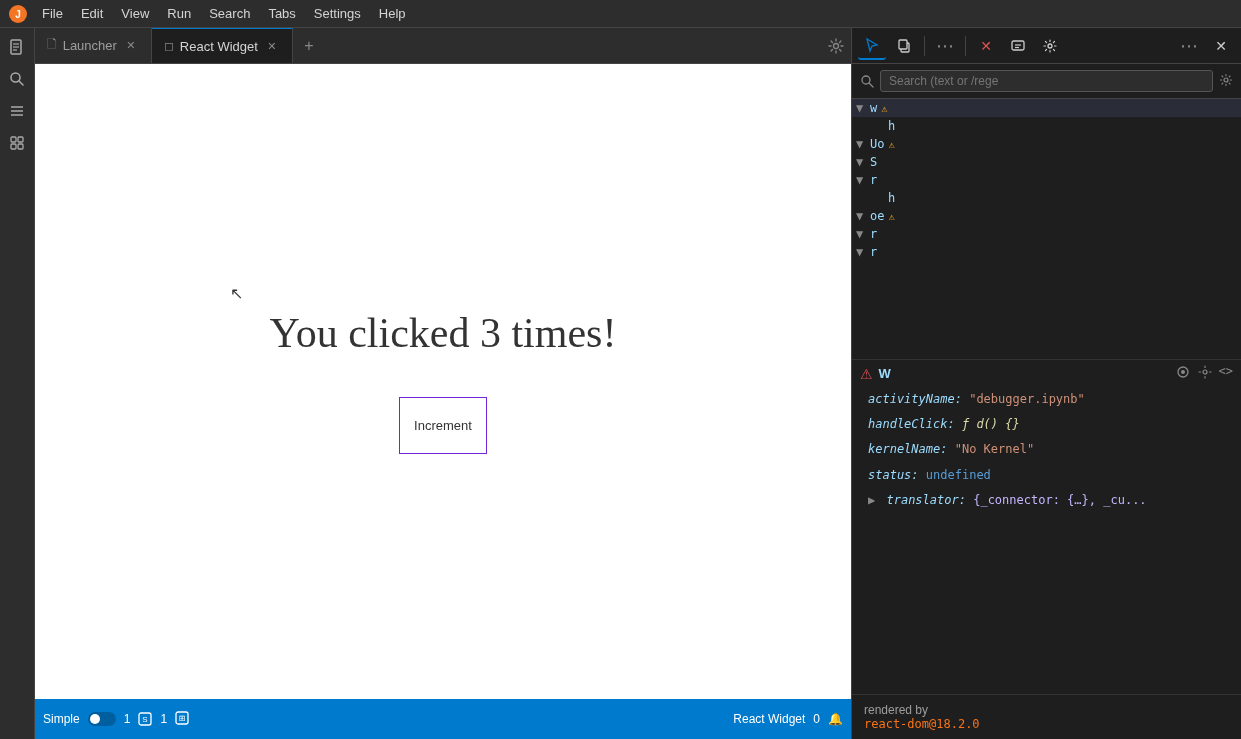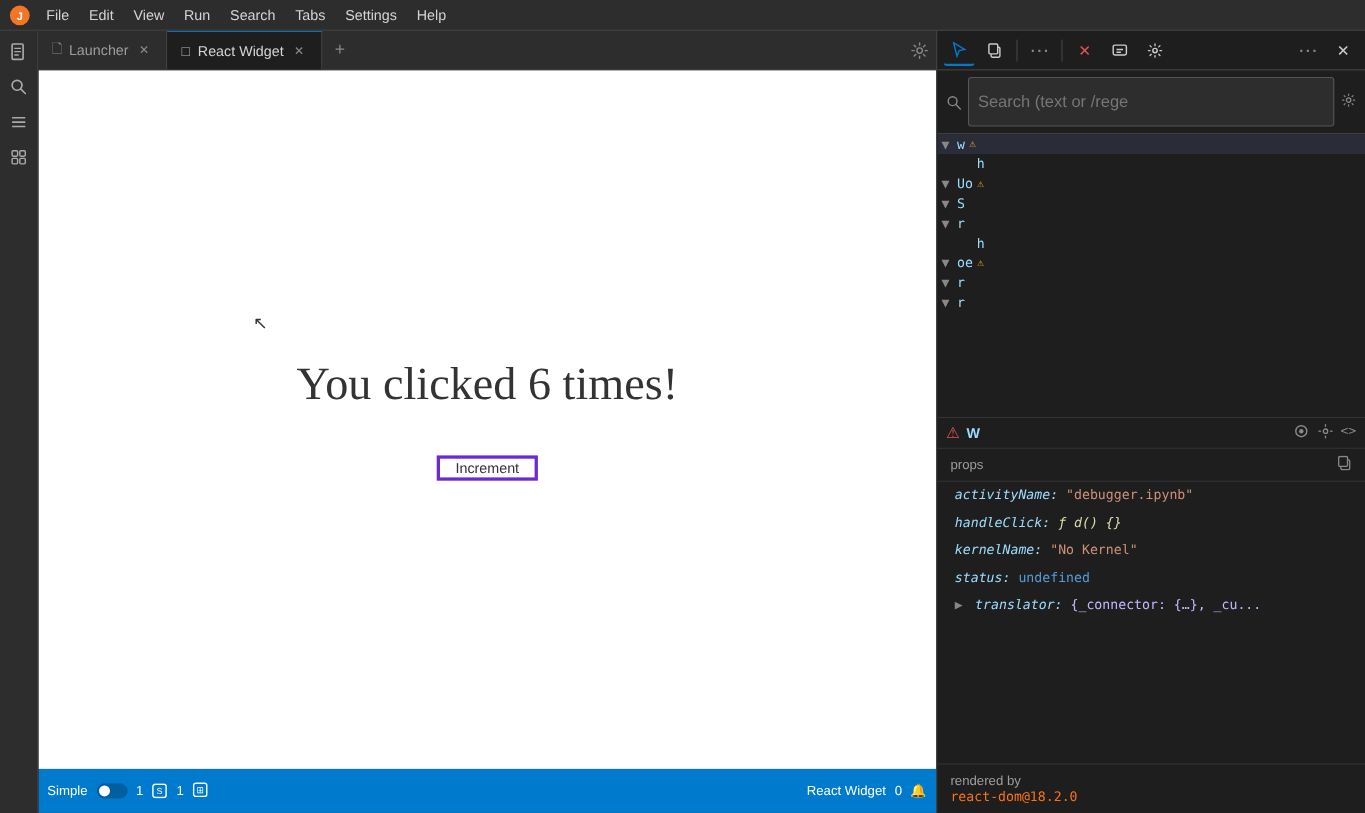--- a/index.html
+++ b/index.html
@@ -59,21 +59,21 @@
     
     .widget-content {
       flex: 1; background: #fff; display: flex; flex-direction: column;
       align-items: center; justify-content: center; position: relative; overflow: hidden;
     }
     .click-text {
       font-size: 42px; font-weight: 300; color: #333; margin-bottom: 40px;
       font-family: Georgia, serif;
     }
     .increment-btn {
-      border: 3px solid #6d28d9; background: transparent; padding: 1px 14px;
+      border: 1px solid #6d28d9; background: transparent; padding: 20px 14px;
       font-size: 13px; cursor: pointer; color: #333;
     }
 
     
     .status-bar {
       height: 40px; background: #007acc; display: flex; align-items: center;
       padding: 0 8px; font-size: 12px; color: #fff; flex-shrink: 0; gap: 8px;
     }
     .status-bar-right { margin-left: auto; display: flex; align-items: center; gap: 8px; }
     .status-toggle {
@@ -109,21 +109,21 @@
     .dbg-separator { width: 1px; height: 20px; background: #444; margin: 0 2px; }
     .dbg-more { margin-left: auto; }
 
     
     .debugger-search {
       display: flex; align-items: center; padding: 6px 8px; border-bottom: 1px solid #444;
       gap: 6px; flex-shrink: 0;
     }
     .search-input {
       flex: 1; background: #2d2d2d; border: 1px solid #555; border-radius: 3px;
-      color: #ccc; padding: 13px 8px; font-size: 15px; outline: none;
+      color: #ccc; padding: 3px 8px; font-size: 12px; outline: none;
     }
     .search-gear { color: #888; cursor: pointer; font-size: 14px; }
 
     
     .tree-area { flex: 1; overflow-y: auto; font-size: 12px; font-family: monospace; }
     .tree-item {
       display: flex; align-items: center; padding: 2px 4px; cursor: pointer;
       white-space: nowrap;
     }
     .tree-item.selected { background: #3c3c3c; }
@@ -241,21 +241,21 @@
         <svg width="16" height="16" viewBox="0 0 16 16" fill="none">
           <circle cx="8" cy="8" r="2.5" stroke="#888" stroke-width="1.3"></circle>
           <path d="M8 1v2M8 13v2M1 8h2M13 8h2M3.05 3.05l1.41 1.41M11.54 11.54l1.41 1.41M3.05 12.95l1.41-1.41M11.54 4.46l1.41-1.41" stroke="#888" stroke-width="1.3" stroke-linecap="round"></path>
         </svg>
       </div>
     </div>
 
     <div class="widget-content">
 
       <div style="position:absolute; top: 220px; left: 195px; color: #333; font-size:16px; pointer-events:none;">↖</div>
-      <div class="click-text">You clicked 6 times!</div>
+      <div class="click-text">You clicked 3 times!</div>
       <button class="increment-btn">Increment</button>
     </div>
 
     <div class="status-bar">
       <span>Simple</span>
       <div class="status-toggle">
         <div class="toggle-track">
           <div class="toggle-thumb"></div>
         </div>
       </div>
@@ -396,29 +396,20 @@
         <span class="node-action-btn">
           <svg width="16" height="16" viewBox="0 0 16 16" fill="none">
               <circle cx="8" cy="8" r="2" stroke="#888" stroke-width="1.2"></circle>
               <path d="M8 2v1.5M8 12.5V14M2 8h1.5M12.5 8H14" stroke="#888" stroke-width="1.2" stroke-linecap="round"></path>
             </svg>
         </span>
         <span class="node-action-btn" style="font-family:monospace; font-size:12px; color:#888;">&lt;&gt;</span>
       </div>
     </div>
 
-    <div class="props-header">
-      <span>props</span>
-      <span class="copy-icon">
-        <svg width="14" height="14" viewBox="0 0 14 14" fill="none">
-            <rect x="4" y="4" width="8" height="9" rx="1" stroke="#888" stroke-width="1.2"></rect>
-            <rect x="2" y="1" width="8" height="9" rx="1" stroke="#888" stroke-width="1.2" fill="#1e1e1e"></rect>
-          </svg>
-      </span>
-    </div>
 
     <div class="props-area">
       <div class="prop-row">
         <span class="prop-key">activityName:</span>
         <span class="prop-value-str"> <span>"debugger.ipynb"</span></span>
       </div>
       <div class="prop-row">
         <span class="prop-key">handleClick:</span>
         <span class="prop-value-func"> <span>ƒ d() {}</span></span>
       </div>

